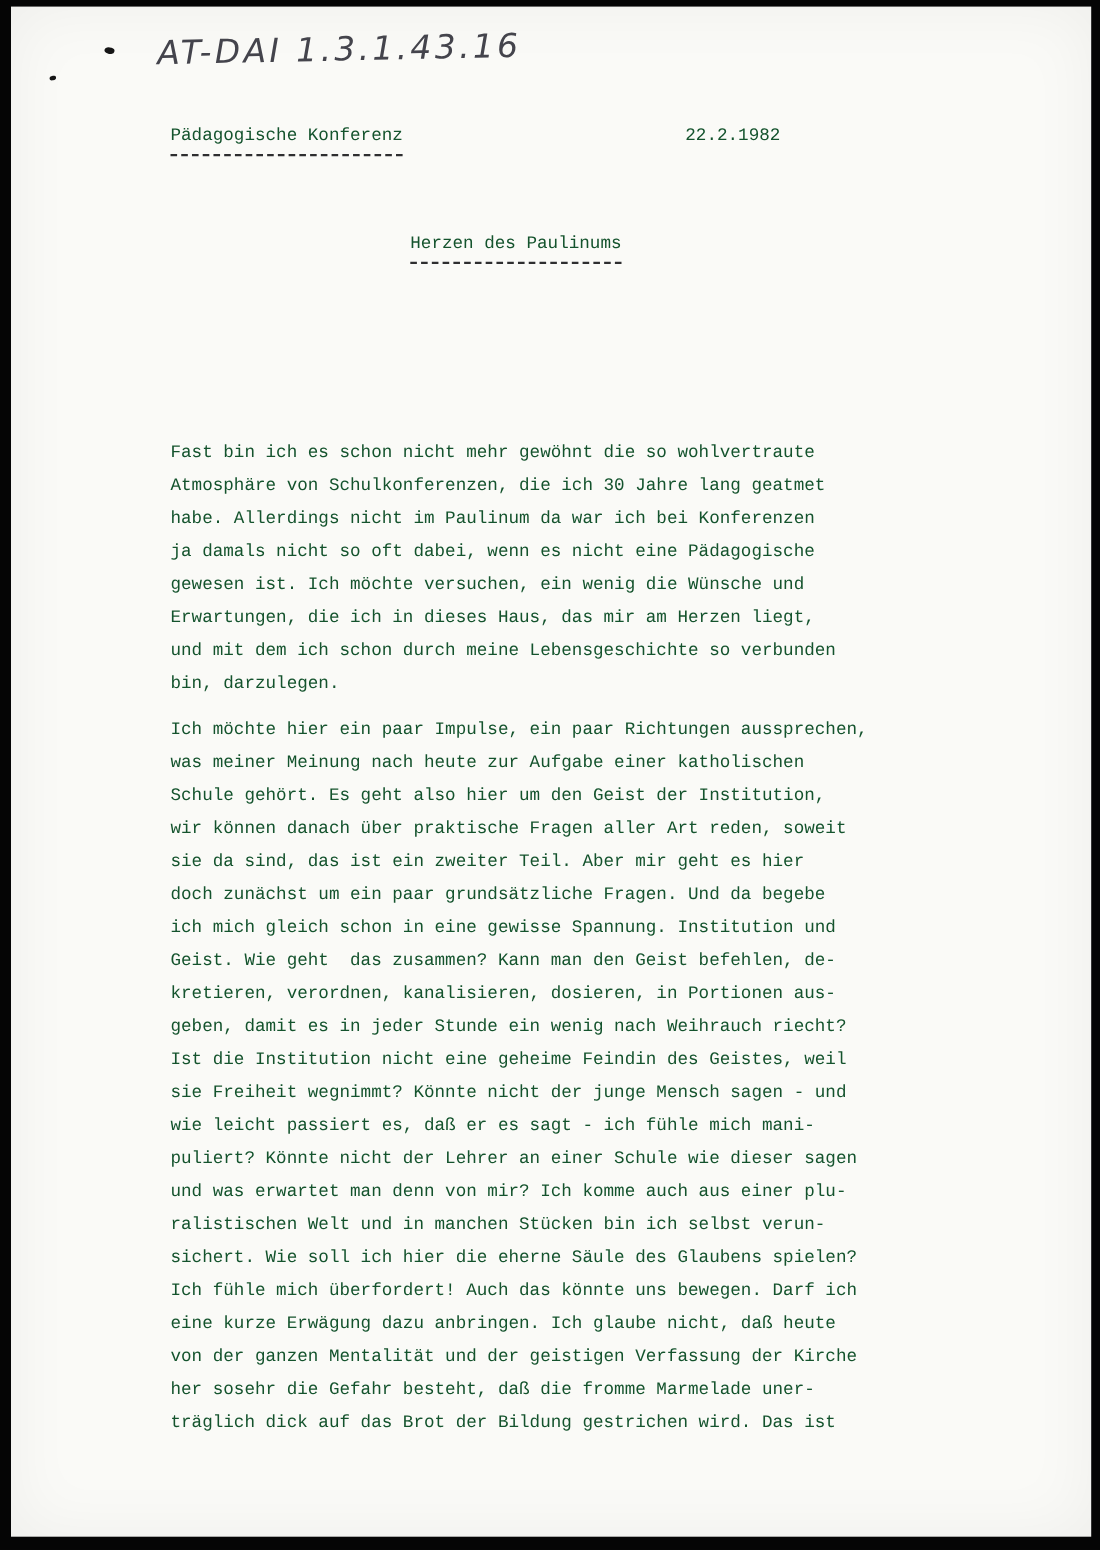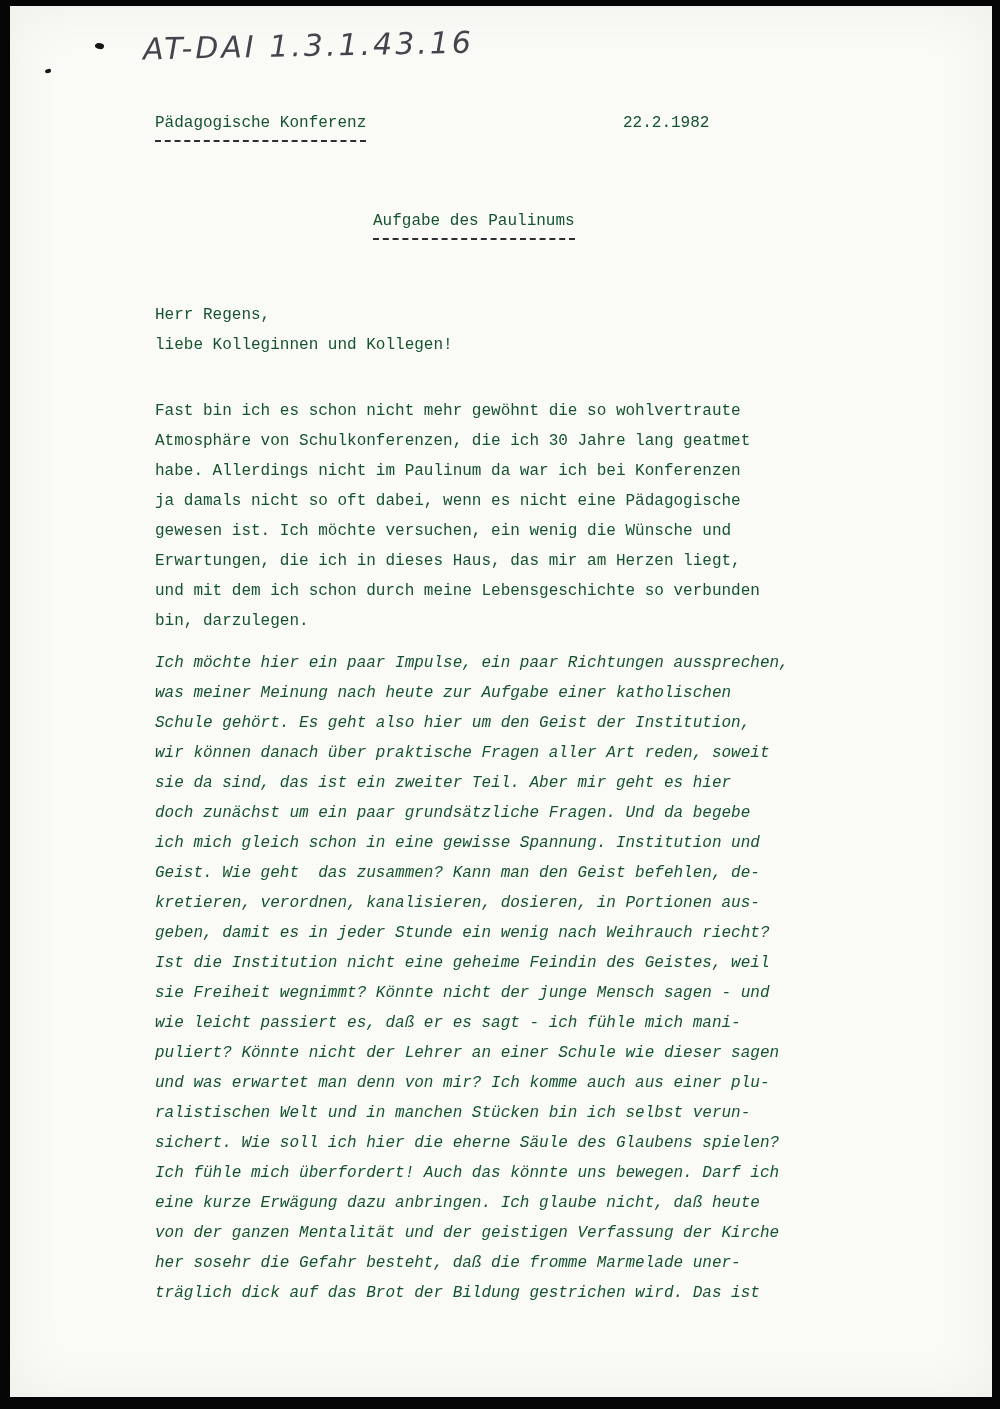--- a/index.html
+++ b/index.html
@@ -75,41 +75,38 @@
   }
   .paragraph-1 {
     position: absolute;
     left: 130px;
     top: 390px;
   }
   .paragraph-2 {
     position: absolute;
     left: 130px;
     top: 642px;
-    font-style: italic;
   }
 </style>
 </head>
 <body>
 
 <div class="page">
 
   <div class="archive-note">AT-DAI 1.3.1.43.16</div>
 
   <div class="speck speck-a"></div>
   <div class="speck speck-b"></div>
 
   <div class="typewriter header-title">Pädagogische Konferenz</div>
 
   <div class="typewriter header-date">22.2.1982</div>
 
-  <div class="typewriter doc-heading">Aufgabe des Paulinums</div>
+  <div class="typewriter doc-heading">Herzen des Paulinums</div>
 
-  <div class="typewriter salutation">Herr Regens,
-liebe Kolleginnen und Kollegen!</div>
 
   <div class="typewriter paragraph-1">Fast bin ich es schon nicht mehr gewöhnt die so wohlvertraute
 Atmosphäre von Schulkonferenzen, die ich 30 Jahre lang geatmet
 habe. Allerdings nicht im Paulinum da war ich bei Konferenzen
 ja damals nicht so oft dabei, wenn es nicht eine Pädagogische
 gewesen ist. Ich möchte versuchen, ein wenig die Wünsche und
 Erwartungen, die ich in dieses Haus, das mir am Herzen liegt,
 und mit dem ich schon durch meine Lebensgeschichte so verbunden
 bin, darzulegen.</div>
 

